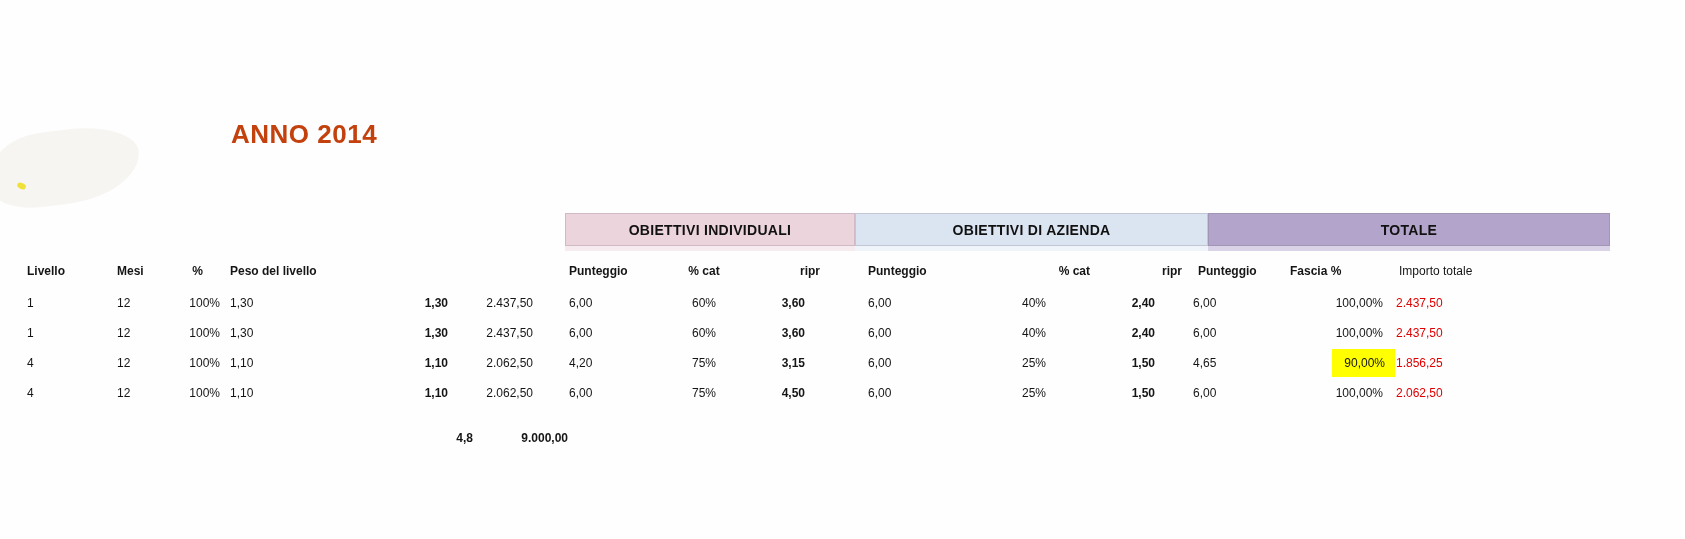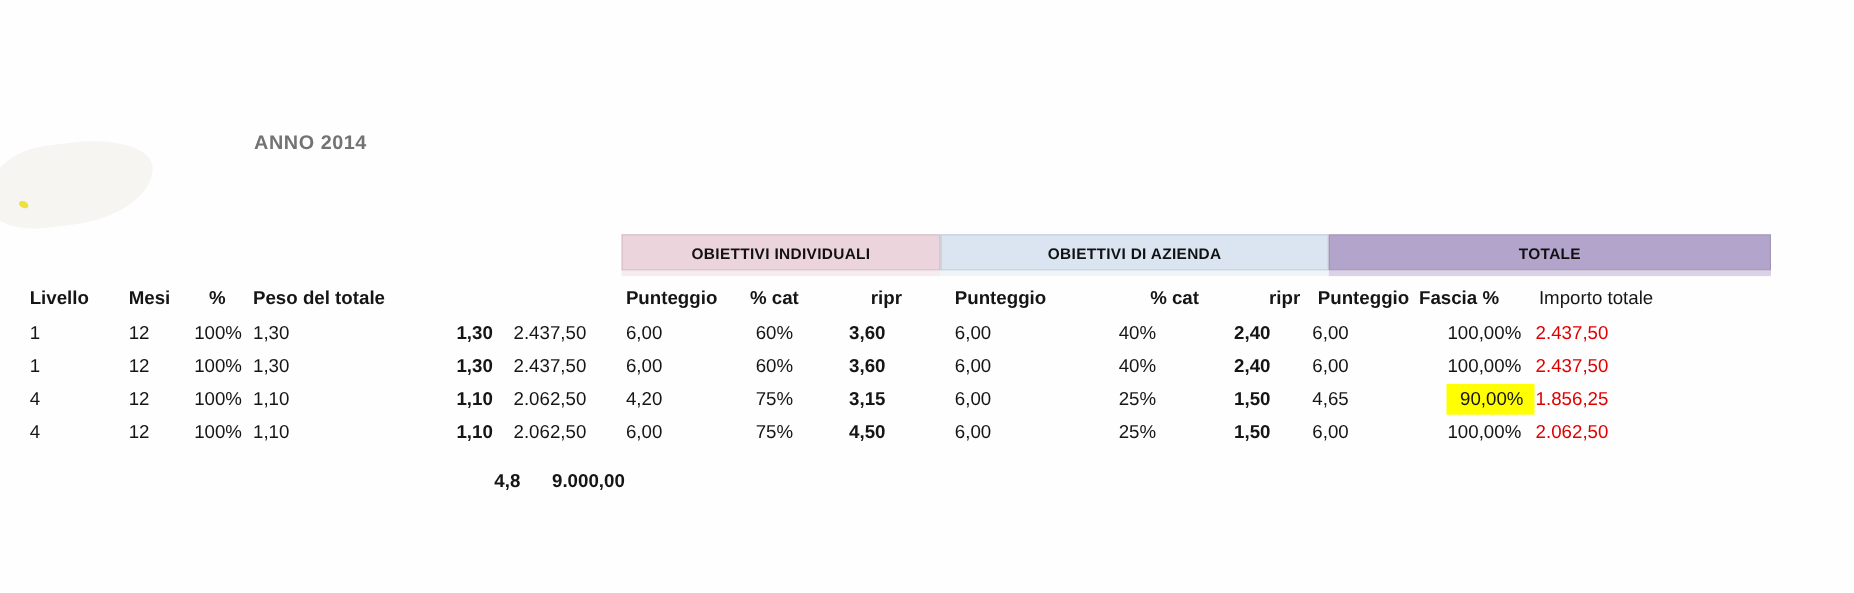--- a/index.html
+++ b/index.html
@@ -2,35 +2,35 @@
 <html><head>
 <meta charset="utf-8">
 <style>
   html,body{margin:0;padding:0}
   .page{position:relative;width:1685px;height:539px;background:#fefefe;overflow:hidden;
         font-family:"Liberation Sans",sans-serif;color:#151515;}
   .blob{position:absolute;left:-10px;top:130px;width:150px;height:74px;background:#f7f5f2;
         border-radius:45% 55% 62% 38%/62% 48% 72% 38%;transform:rotate(-7deg)}
   .speck{position:absolute;left:17px;top:183px;width:9px;height:6px;background:#f0e03a;
         border-radius:50%;transform:rotate(25deg)}
-  .title{position:absolute;left:231px;top:119px;font-size:18px;font-weight:bold;color:#737373;
+  .title{position:absolute;left:231px;top:119px;font-size:26px;font-weight:bold;color:#c2410c;
         letter-spacing:.5px;white-space:nowrap}
 
   .band{position:absolute;top:213px;height:33px;display:flex;align-items:center;justify-content:center;
         font-weight:bold;font-size:14px;color:#111;letter-spacing:.3px;
         border:1px solid rgba(110,95,115,.22);box-sizing:border-box;white-space:nowrap}
   .band-pink{left:565px;width:290px;background:#ecd4dd}
   .band-blue{left:855px;width:353px;background:#dbe5f1}
   .band-purple{left:1208px;width:402px;background:#b2a4ca}
   .bandsub{position:absolute;top:246px;height:5px}
   .sub-pink{left:565px;width:290px;background:#f6ecf0}
   .sub-blue{left:855px;width:353px;background:#eef4f9}
   .sub-purple{left:1208px;width:402px;background:#dad2e7}
 
-  .grid{position:absolute;left:25px;display:grid;height:30px;line-height:30px;font-size:17px;
+  .grid{position:absolute;left:25px;display:grid;height:30px;line-height:30px;font-size:12px;
         white-space:nowrap;
         grid-template-columns:80px 70px 45px 183px 45px 85px 27px 108px 72px 85px 35px 110px 125px 90px 7px 96px 107px 145px}
   .hdr{top:256px;font-weight:bold}
   .r0{top:288px}.r1{top:318px}.r2{top:348px}.r3{top:378px}
   .sum{top:423px;grid-template-columns:398px 50px 95px;font-weight:bold}
 
   .cell{overflow:visible}
   .c-liv{text-align:left;padding-left:2px}
   .c-mesi{padding-left:12px}
   .c-pct{text-align:right}
@@ -71,21 +71,21 @@
   <div class="band band-blue">OBIETTIVI DI AZIENDA</div>
   <div class="band band-purple">TOTALE</div>
   <div class="bandsub sub-pink"></div>
   <div class="bandsub sub-blue"></div>
   <div class="bandsub sub-purple"></div>
 
   <div class="grid hdr">
     <div class="cell c-liv">Livello</div>
     <div class="cell c-mesi">Mesi</div>
     <div class="cell c-pct">%</div>
-    <div class="cell c-peso">Peso del totale</div>
+    <div class="cell c-peso">Peso del livello</div>
     <div class="cell c-pesob"></div>
     <div class="cell c-base"></div>
     <div class="cell"></div>
     <div class="cell c-p1">Punteggio</div>
     <div class="cell c-cat1">% cat</div>
     <div class="cell c-ripr1">ripr</div>
     <div class="cell"></div>
     <div class="cell c-p2">Punteggio</div>
     <div class="cell c-cat2">% cat</div>
     <div class="cell c-ripr2">ripr</div>

